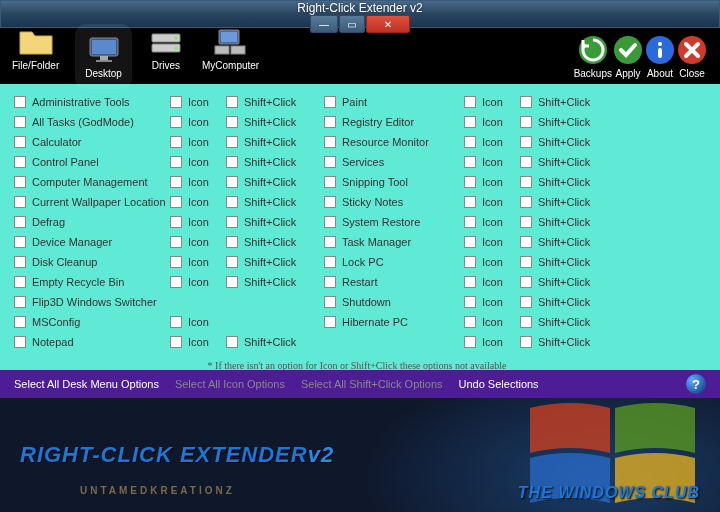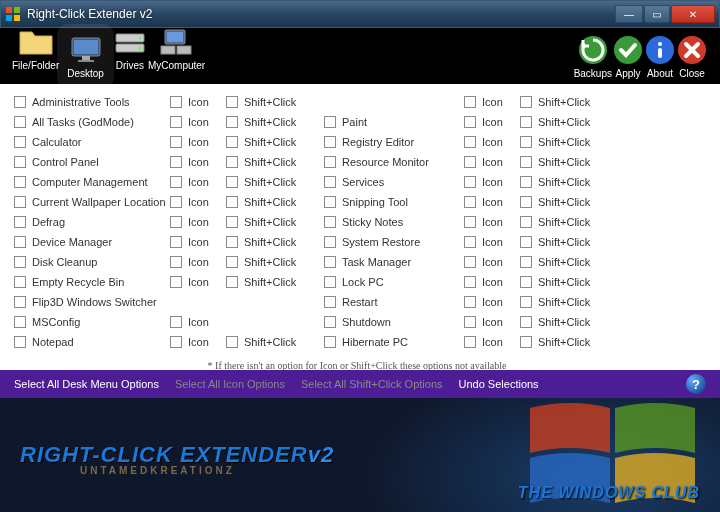--- a/index.html
+++ b/index.html
@@ -1,58 +1,58 @@
 <!DOCTYPE html>
 <html><head>
 <meta charset="utf-8">
 <style>
 * { margin: 0; padding: 0; box-sizing: border-box; font-family: 'Segoe UI', Tahoma, sans-serif; }
 body { background: #000; width: 720px; height: 512px; overflow: hidden; position: relative; }
 
-.titlebar { height: 28px; background: linear-gradient(to bottom, #4a6a8a 0%, #2a4560 50%, #1a3550 100%); display: flex; align-items: center; padding: 0 4px; border: 1px solid #3a5a7a; }
+.titlebar { height: 28px; background: linear-gradient(to bottom, #4a6a8a 0%, #2a4560 50%, #1a3550 100%); display: flex; align-items: center; padding: 0 4px; border: 1px solid #3a5a7a; flex-direction: column; }
 .titlebar-icon { width: 16px; height: 16px; margin-right: 6px; }
 .titlebar-text { color: #fff; font-size: 12px; flex: 1; text-shadow: 0 0 3px rgba(0,0,0,0.5); }
 .window-controls { display: flex; gap: 1px; }
 .win-btn { width: 28px; height: 18px; display: flex; align-items: center; justify-content: center; font-size: 10px; color: #fff; background: linear-gradient(to bottom, #5a7a9a, #3a5a7a); border: 1px solid #2a4a6a; border-radius: 2px; cursor: pointer; }
 .win-btn.maximize { width: 26px; }
 .win-btn.close { width: 44px; background: linear-gradient(to bottom, #e05040, #c03020); border-color: #a02010; }
 
 .toolbar { height: 56px; background: #000; display: flex; align-items: center; padding: 0 12px; }
-.tool-left { display: flex; }
+.tool-left { display: flex; gap: 18px; }
 .tool-item { display: flex; flex-direction: column; align-items: center; gap: 2px; cursor: pointer; }
 .tool-icon { width: 36px; height: 32px; display: flex; align-items: center; justify-content: center; }
 .tool-item.active { background: rgba(255,255,255,0.08); border-radius: 11px; padding: 10px; margin: -2px; }
 .tool-label { color: #fff; font-size: 10px; white-space: nowrap; }
 .tool-right { display: flex; margin-left: auto; }
 .tool-right .tool-icon { width: 32px; height: 32px; }
 
-.content { background: #ffffff; height: 286px; padding: 8px 14px 12px 14px; overflow: hidden; }
+.content { background: #5eead4; height: 286px; padding: 8px 14px 12px 14px; overflow: hidden; }
 .columns { display: flex; gap: 0; }
 .col { display: flex; flex-direction: column; }
 .col.names1 { width: 156px; }
 .col.icon1 { width: 56px; }
 .col.shift1 { width: 80px; }
-.col.names2 { width: 140px; margin-left: 18px; justify-content: flex-end; }
+.col.names2 { width: 140px; margin-left: 18px; }
 .col.icon2 { width: 56px; }
 .col.shift2 { width: 80px; }
 .row { display: flex; align-items: center; height: 20px; font-size: 11px; color: #333; }
 .cb { width: 12px; height: 12px; border: 1px solid #888; margin-right: 6px; background: #fff; display: inline-block; cursor: pointer; flex-shrink: 0; }
 .footnote { font-size: 10px; color: #555; text-align: center; margin-top: 8px; padding-right: 6px; font-family: Liberation Serif, serif; }
 
 .selectbar { height: 28px; background: #4c1d95; display: flex; align-items: center; padding: 0 14px; gap: 16px; }
 .sel-link { font-size: 11px; color: #888; cursor: pointer; }
 .sel-link.active { color: #fff; font-weight: 500; }
 .help-btn { margin-left: auto; width: 20px; height: 20px; border-radius: 50%; background: radial-gradient(circle at 30% 30%, #6af, #037); color: #fff; display: flex; align-items: center; justify-content: center; font-size: 13px; font-weight: bold; cursor: pointer; }
 
 .footer { height: 114px; background: #0f172a; position: relative; overflow: hidden; }
 .footer-bg { position: absolute; inset: 0; background: radial-gradient(ellipse 400px 200px at 600px 80px, rgba(40,120,200,0.4) 0%, transparent 60%); }
 .footer-flag { position: absolute; right: 10px; top: -10px; width: 200px; height: 140px; opacity: 0.9; }
 .footer-title { position: absolute; left: 20px; bottom: 44px; font-family: 'Arial Black', sans-serif; font-size: 22px; font-weight: 900; color: #1a78d8; letter-spacing: 1px; font-style: italic; text-shadow: 1px 1px 0 #000; }
 .footer-title .v2 { color: #2a88e8; }
-.footer-sub { position: absolute; left: 80px; bottom: 36px; font-size: 10px; letter-spacing: 3px; color: #7a6a4a; font-weight: bold; }
+.footer-sub { position: absolute; left: 80px; bottom: 16px; font-size: 10px; letter-spacing: 3px; color: #7a6a4a; font-weight: bold; }
 .footer-brand { position: absolute; right: 20px; bottom: 10px; font-size: 16px; font-weight: 900; font-style: italic; color: #1a78d8; letter-spacing: 1px; text-shadow: 1px 1px 2px #000; }
 </style>
 </head>
 <body>
 
 <div class="titlebar">
   <svg class="titlebar-icon" viewBox="0 0 16 16">
       <rect x="1" y="1" width="6" height="6" fill="#f25022"></rect>
       <rect x="9" y="1" width="6" height="6" fill="#7fba00"></rect>
       <rect x="1" y="9" width="6" height="6" fill="#00a4ef"></rect>

